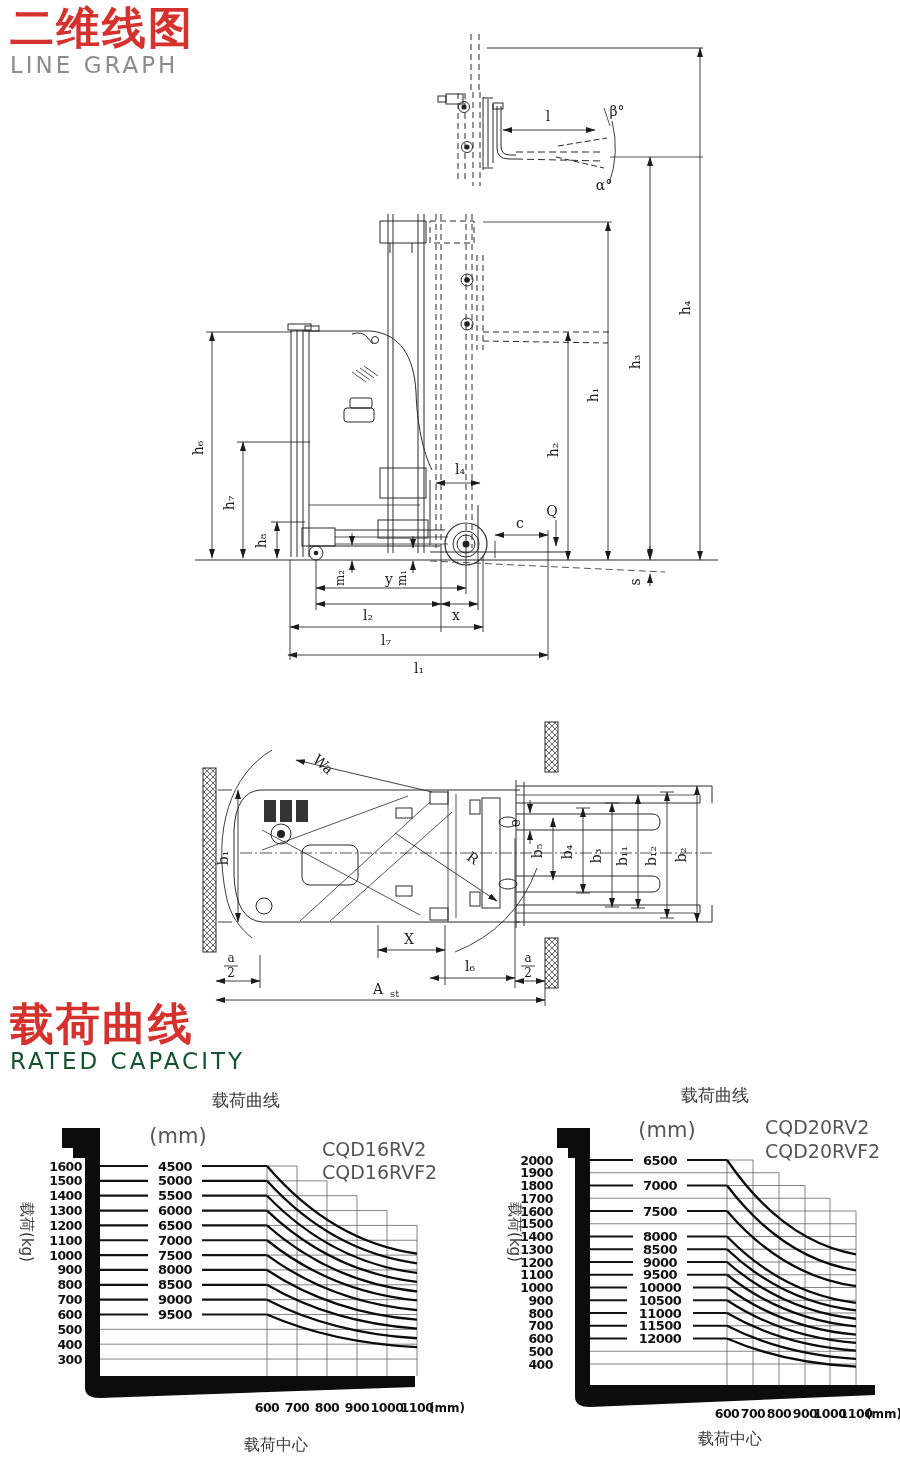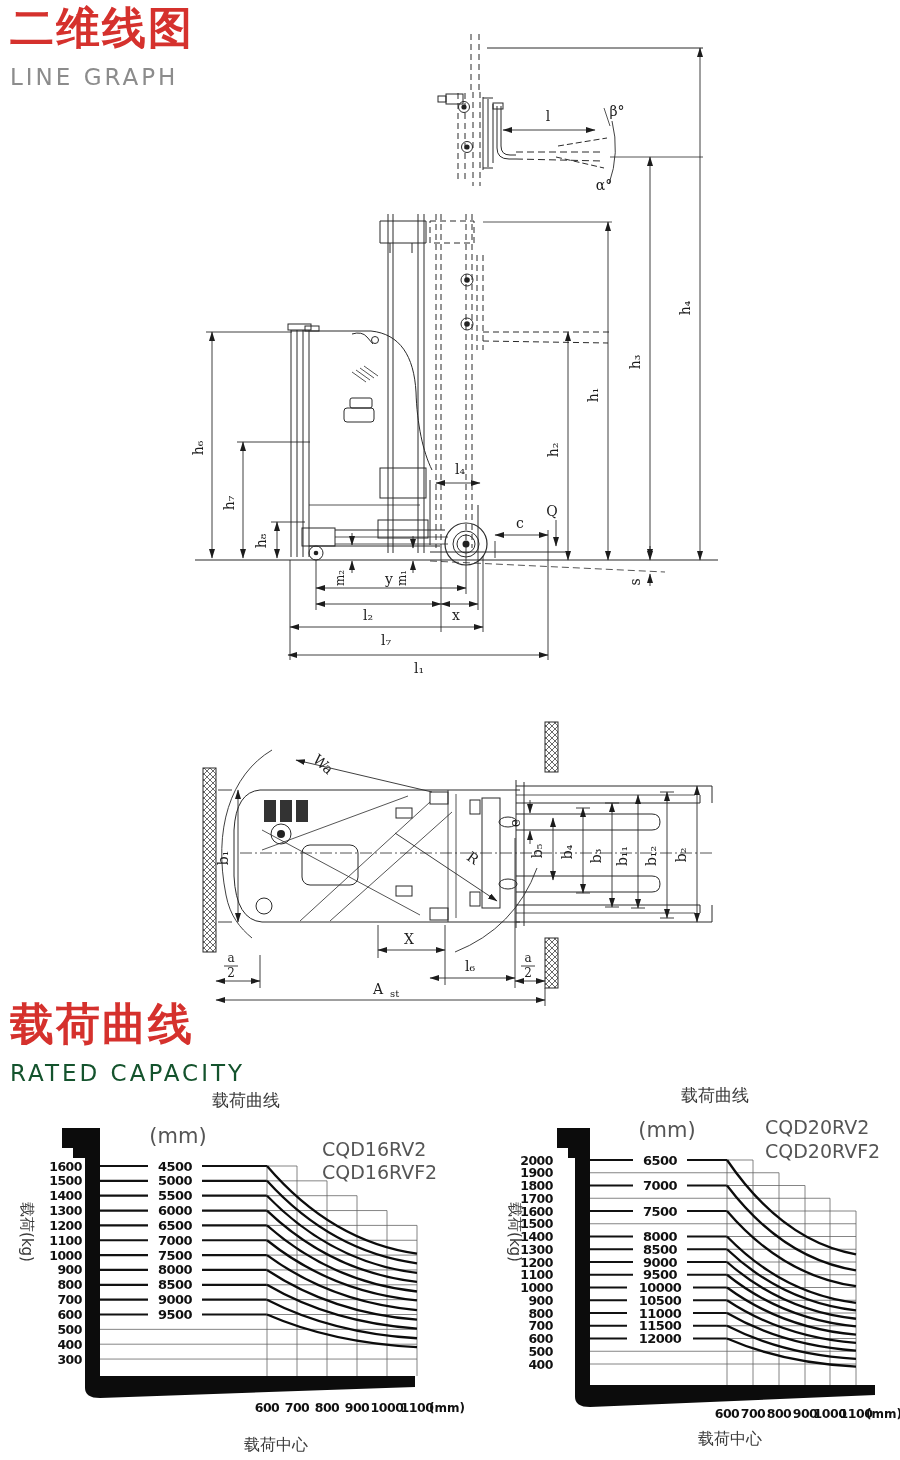--- a/index.html
+++ b/index.html
@@ -1,20 +1,20 @@
 <!DOCTYPE html>
 <html><head>
 <meta charset="utf-8">
 <style>
   html,body{margin:0;padding:0;background:#fff;}
   .page{position:relative;width:900px;height:1460px;background:#fff;overflow:hidden;
         font-family:"DejaVu Sans","Liberation Sans",sans-serif;}
   .hdr{position:absolute;left:10px;z-index:5;}
   .hdr .zh{font-weight:bold;font-size:44px;line-height:1.0;letter-spacing:2px;}
-  .hdr .en{font-size:23px;letter-spacing:3px;font-weight:500;margin-top:14px;}
+  .hdr .en{font-size:23px;letter-spacing:3px;font-weight:500;margin-top:2px;}
   #hdr1{top:6px;} #hdr2{top:1002px;}
   svg text{user-select:none;}
   .dimtxt{font-family:"DejaVu Serif","Liberation Serif",serif;font-size:14px;fill:#1c1c1c;}
   .dimtxt.sm{font-size:12px;}
 </style>
 </head>
 <body>
 
 <div class="page">
 

